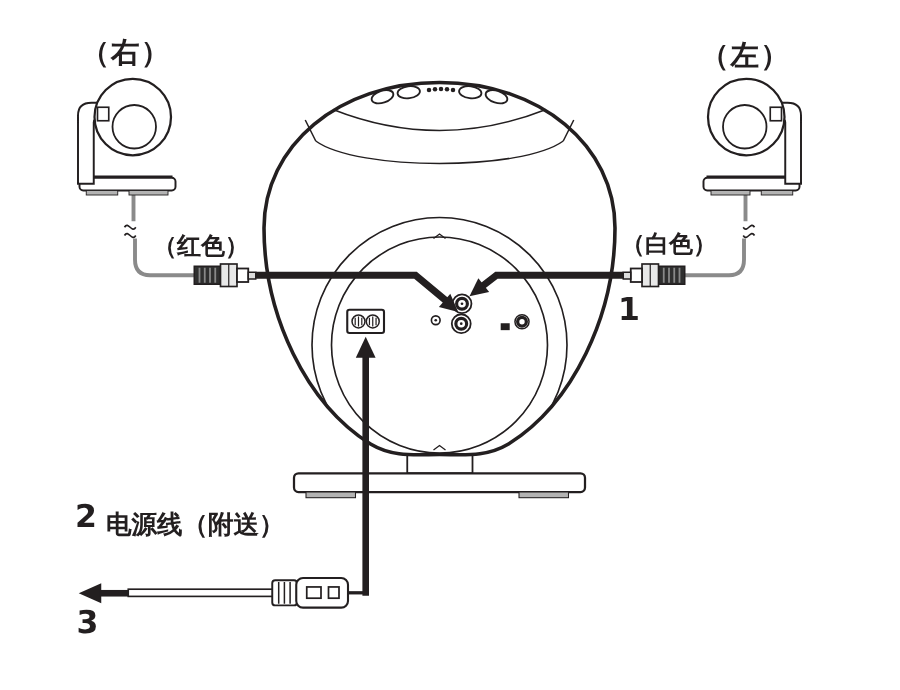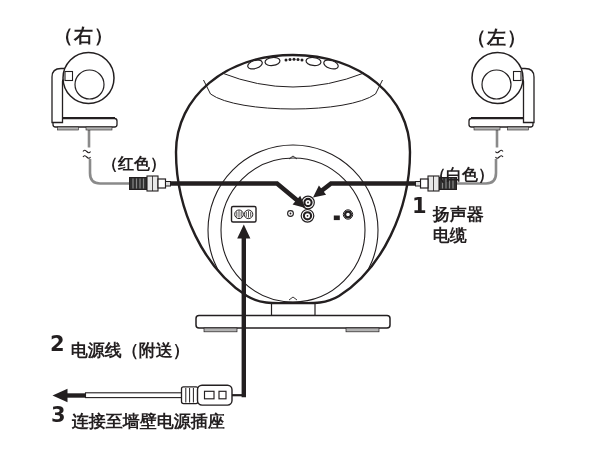--- a/index.html
+++ b/index.html
@@ -147,30 +147,28 @@
       </g>
       <path d="M 232,395.2 L 245.5,395.2" stroke="#231f20" stroke-width="2.2"></path>
       <path d="M 243.8,397.2 L 243.8,237" stroke="#231f20" stroke-width="4.4"></path>
       <polygon points="243.8,224.5 237.2,238.5 250.4,238.5" fill="#231f20"></polygon>
     </g>
   </svg>
 
   <div class="lbl corner-lbl" style="left:54px;top:25px;">（右）</div>
   <div class="lbl corner-lbl" style="left:467px;top:27px;">（左）</div>
   <div class="lbl color-lbl" style="left:102px;top:155px;">（红色）</div>
-  <div class="lbl color-lbl" style="left:414px;top:166px;margin-left:16px;">（白色）</div>
+  <div class="lbl color-lbl" style="left:414px;top:154px;">（白色）</div>
 
   <div class="step" style="left:412px;top:196px;">
     <span class="step-num">1</span>
-    <span class="step-text two-line"><span>扬声器</span><br><span>电缆</span></span>
   </div>
 
   <div class="step" style="left:50px;top:334px;">
     <span class="step-num">2</span>
     <span class="step-text">电源线（附送）</span>
   </div>
 
   <div class="step" style="left:51px;top:405px;">
     <span class="step-num">3</span>
-    <span class="step-text">连接至墙壁电源插座</span>
   </div>
 
 </div>
 
 </body></html>

